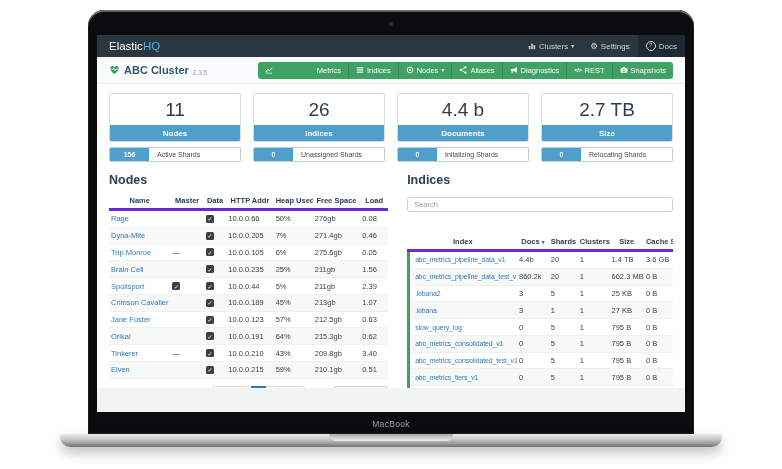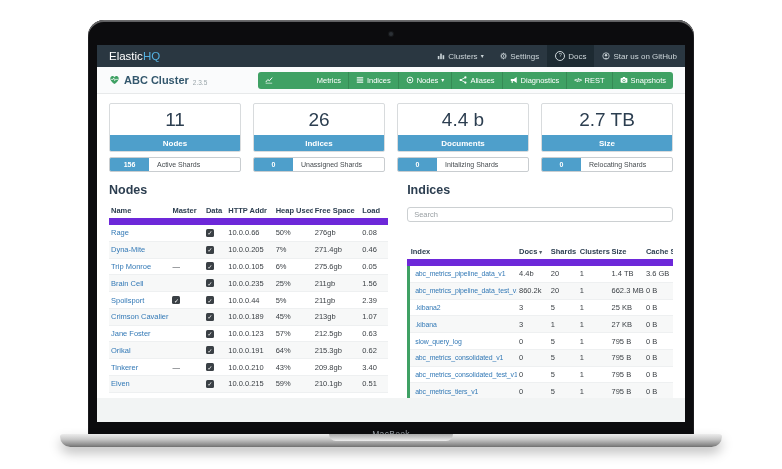--- a/index.html
+++ b/index.html
@@ -1,20 +1,20 @@
 <!DOCTYPE html>
 <html><head>
 <meta charset="utf-8">
 <style>
   html,body{margin:0;padding:0;background:#fff;}
   .stage{position:relative;width:782px;height:469px;background:#fff;overflow:hidden;
          font-family:"Liberation Sans",sans-serif;-webkit-font-smoothing:antialiased;}
 
   
-  .lid{position:absolute;left:88px;top:20px;width:606px;height:424px;background:#0c0c0e;
+  .lid{position:absolute;left:88px;top:10px;width:606px;height:424px;background:#0c0c0e;
        border-radius:16px 16px 0 0;box-shadow:inset 0 2px 0 rgba(255,255,255,.35), inset 0 0 0 1px #1c1c1e;}
   .camera{position:absolute;top:12px;left:50%;transform:translateX(-50%);width:4px;height:4px;
           border-radius:50%;background:#2c3136;box-shadow:0 0 0 1px #17191b;}
   .macbook-label{position:absolute;bottom:5px;left:0;right:0;text-align:center;
                  font-size:8.5px;color:#9aa0a6;letter-spacing:.3px;}
   .base{position:absolute;left:60px;top:434px;width:662px;height:13px;
         background:linear-gradient(#ececec 0%,#c9c9c9 40%,#8a8a8a 85%,#6f6f6f 100%);
         border-radius:3px 3px 11px 11px;box-shadow:0 6px 12px rgba(0,0,0,.25);}
   .notch{position:absolute;left:50%;transform:translateX(-50%);top:0;width:124px;height:7px;
          background:linear-gradient(#a9a9a9,#ededed);border-radius:0 0 7px 7px;}
@@ -69,21 +69,21 @@
   .col-left{flex:1.05;min-width:0;}
   .col-right{flex:1;min-width:0;}
   .section-title{font-size:12.5px;font-weight:bold;color:#2c3e50;margin:2px 0 6px;}
 
   .search-box{width:100%;box-sizing:border-box;height:15px;border:1px solid #ccd0d2;border-radius:3px;
               font-size:7.5px;padding:0 6px;color:#333;margin-bottom:22px;outline:none;
               font-family:"Liberation Sans",sans-serif;}
   .search-box::placeholder{color:#9aa0a4;}
 
   table{width:100%;border-collapse:collapse;font-size:7.5px;color:#3a3f44;table-layout:fixed;}
-  th{text-align:left;color:#2c3e50;font-weight:bold;padding:3px 2px;border-bottom:7px solid #6d28d9;
+  th{text-align:center;color:#2c3e50;font-weight:bold;padding:3px 2px;border-bottom:3px solid #6d28d9;
      white-space:nowrap;overflow:hidden;cursor:pointer;}
   td{padding:3.4px 2px;border-bottom:1px solid #eef0f1;white-space:nowrap;overflow:hidden;}
   tbody tr:nth-child(even){background:#f7f8f8;}
   .link{color:#3379b6;text-decoration:none;cursor:pointer;margin-top:8px;}
   .idx-name{font-size:6.9px;letter-spacing:-0.1px;}
   .cb{display:inline-flex;width:8px;height:8px;background:#3a4045;color:#fff;font-size:6px;
       align-items:center;justify-content:center;border-radius:1.5px;cursor:pointer;}
   .cb:empty{display:none;}
   .dash{color:#3a3f44;}
   .idx-table tbody td:first-child{border-left:3px solid #3fa164;padding-left:5px;}
@@ -129,30 +129,20 @@
             <span>Clusters</span>
             <span class="caret">▾</span>
           </div>
           <div class="nav-item">
             <span class="ico glyph">⚙</span>
             <span>Settings</span>
           </div>
           <div class="nav-item active">
             <span class="ico qcircle">?</span>
             <span>Docs</span>
-          </div>
-          <div class="nav-item">
-            <span class="ico">
-              <svg width="8" height="8" viewBox="0 0 10 10">
-                  <circle cx="5" cy="5" r="4" fill="none" stroke="currentColor" stroke-width="1"></circle>
-                  <circle cx="5" cy="4" r="1.5" fill="currentColor"></circle>
-                  <path d="M2.6 8.4 Q5 6.2 7.4 8.4" fill="currentColor"></path>
-                </svg>
-            </span>
-            <span>Star us on GitHub</span>
           </div>
         </div>
       </div>
 
       <div class="cluster-bar">
         <div class="cluster-id">
           <span class="cluster-name">
             <span class="ico">
               <svg width="11" height="10" viewBox="0 0 12 11">
                   <path d="M6 10 C1 6.5 .5 3 2.5 1.6 C4 .6 5.5 1.5 6 2.6 C6.5 1.5 8 .6 9.5 1.6 C11.5 3 11 6.5 6 10 Z" fill="#3fa164"></path>

